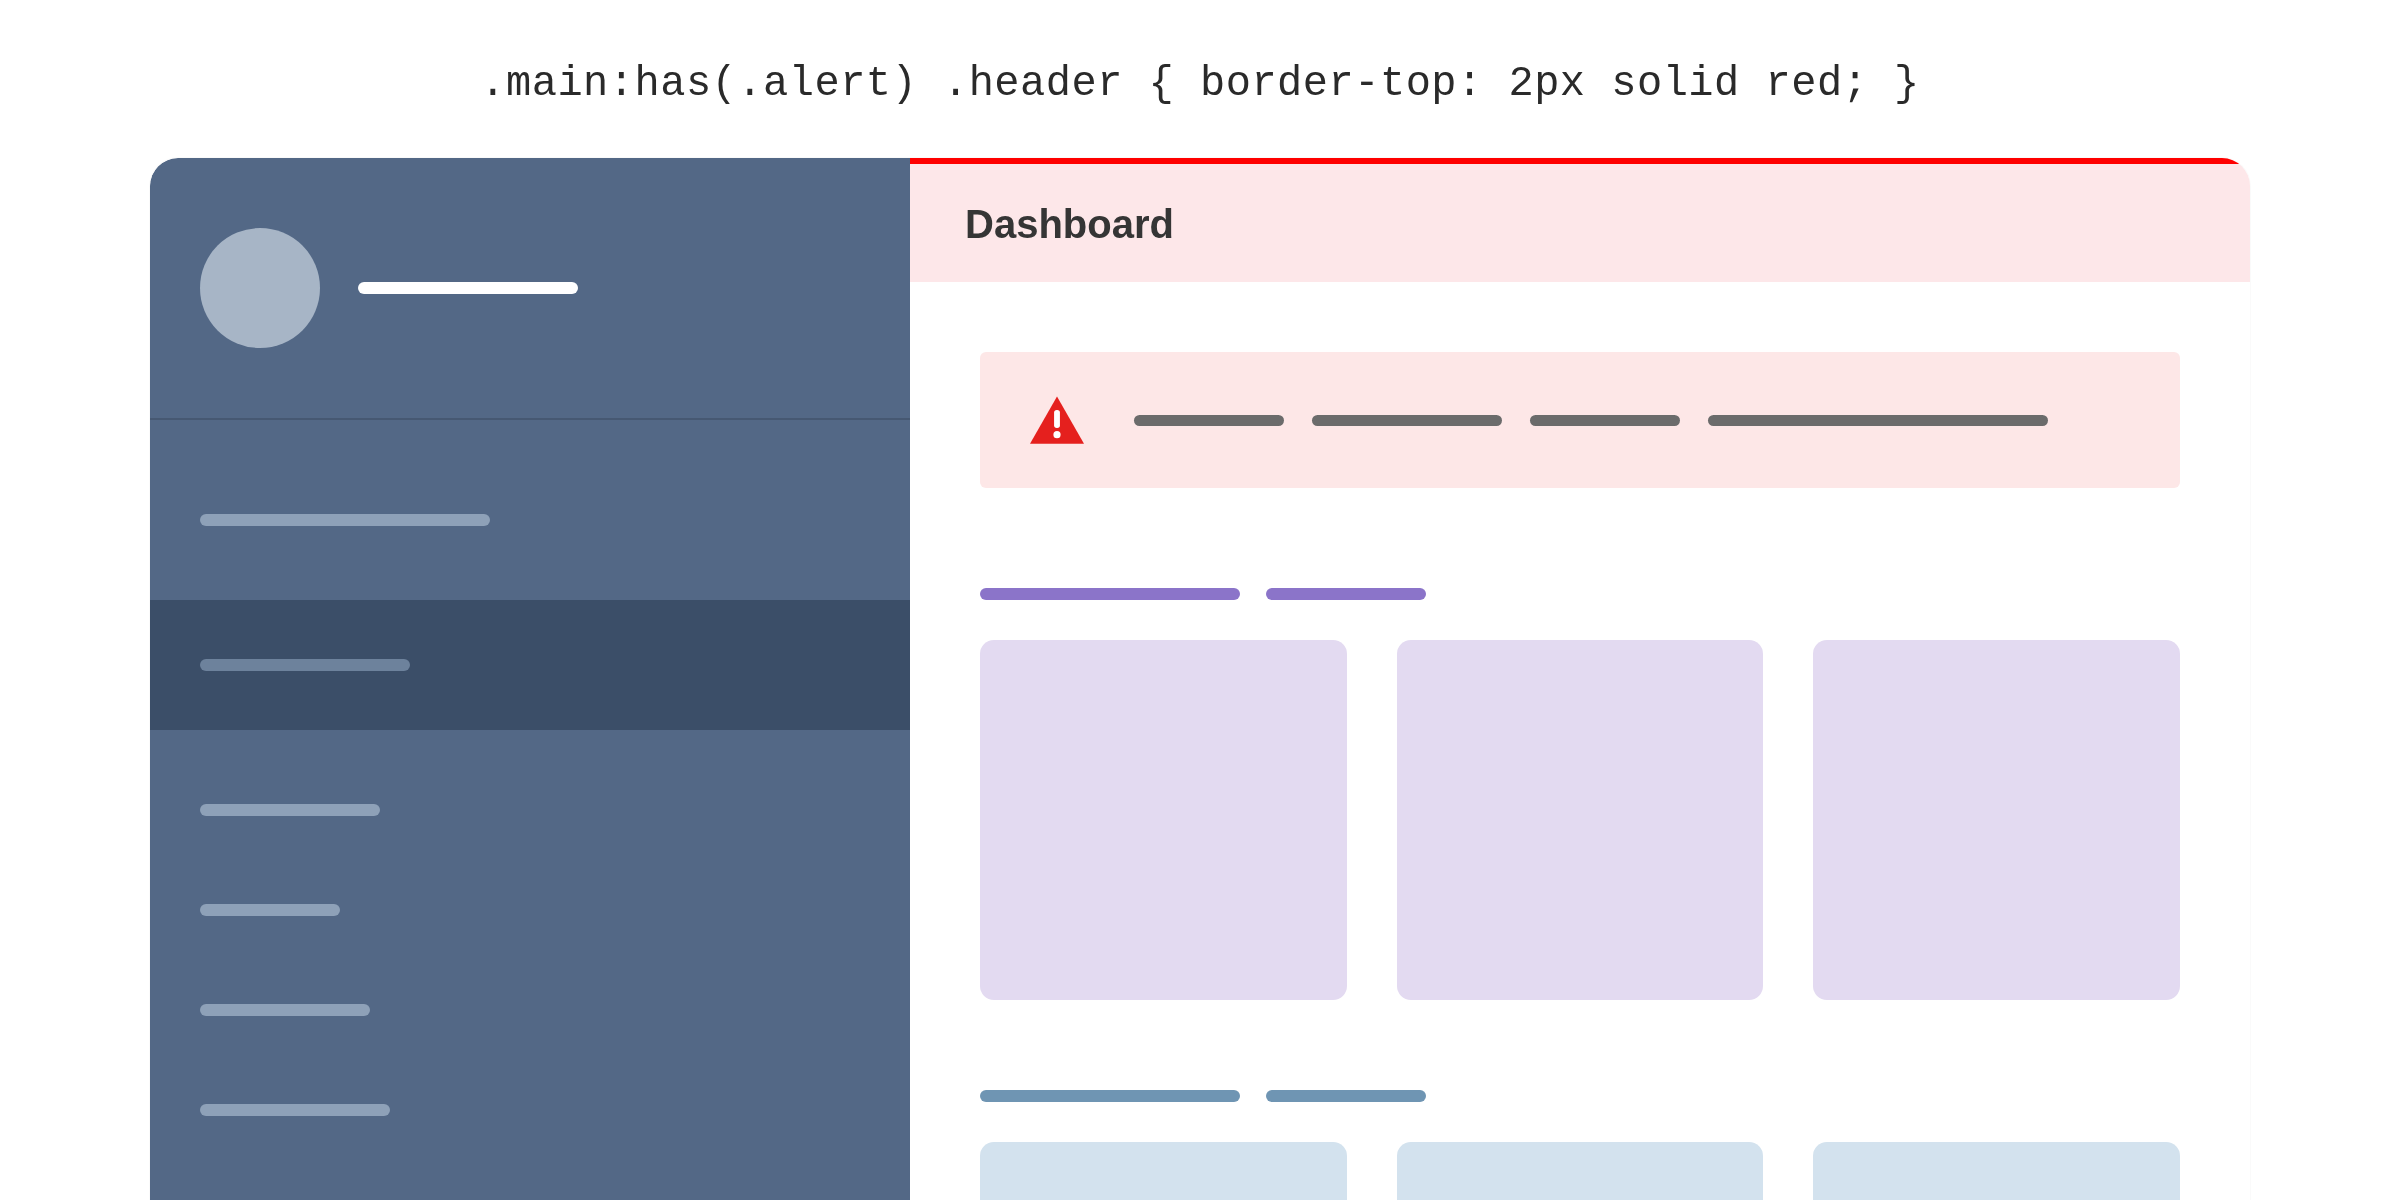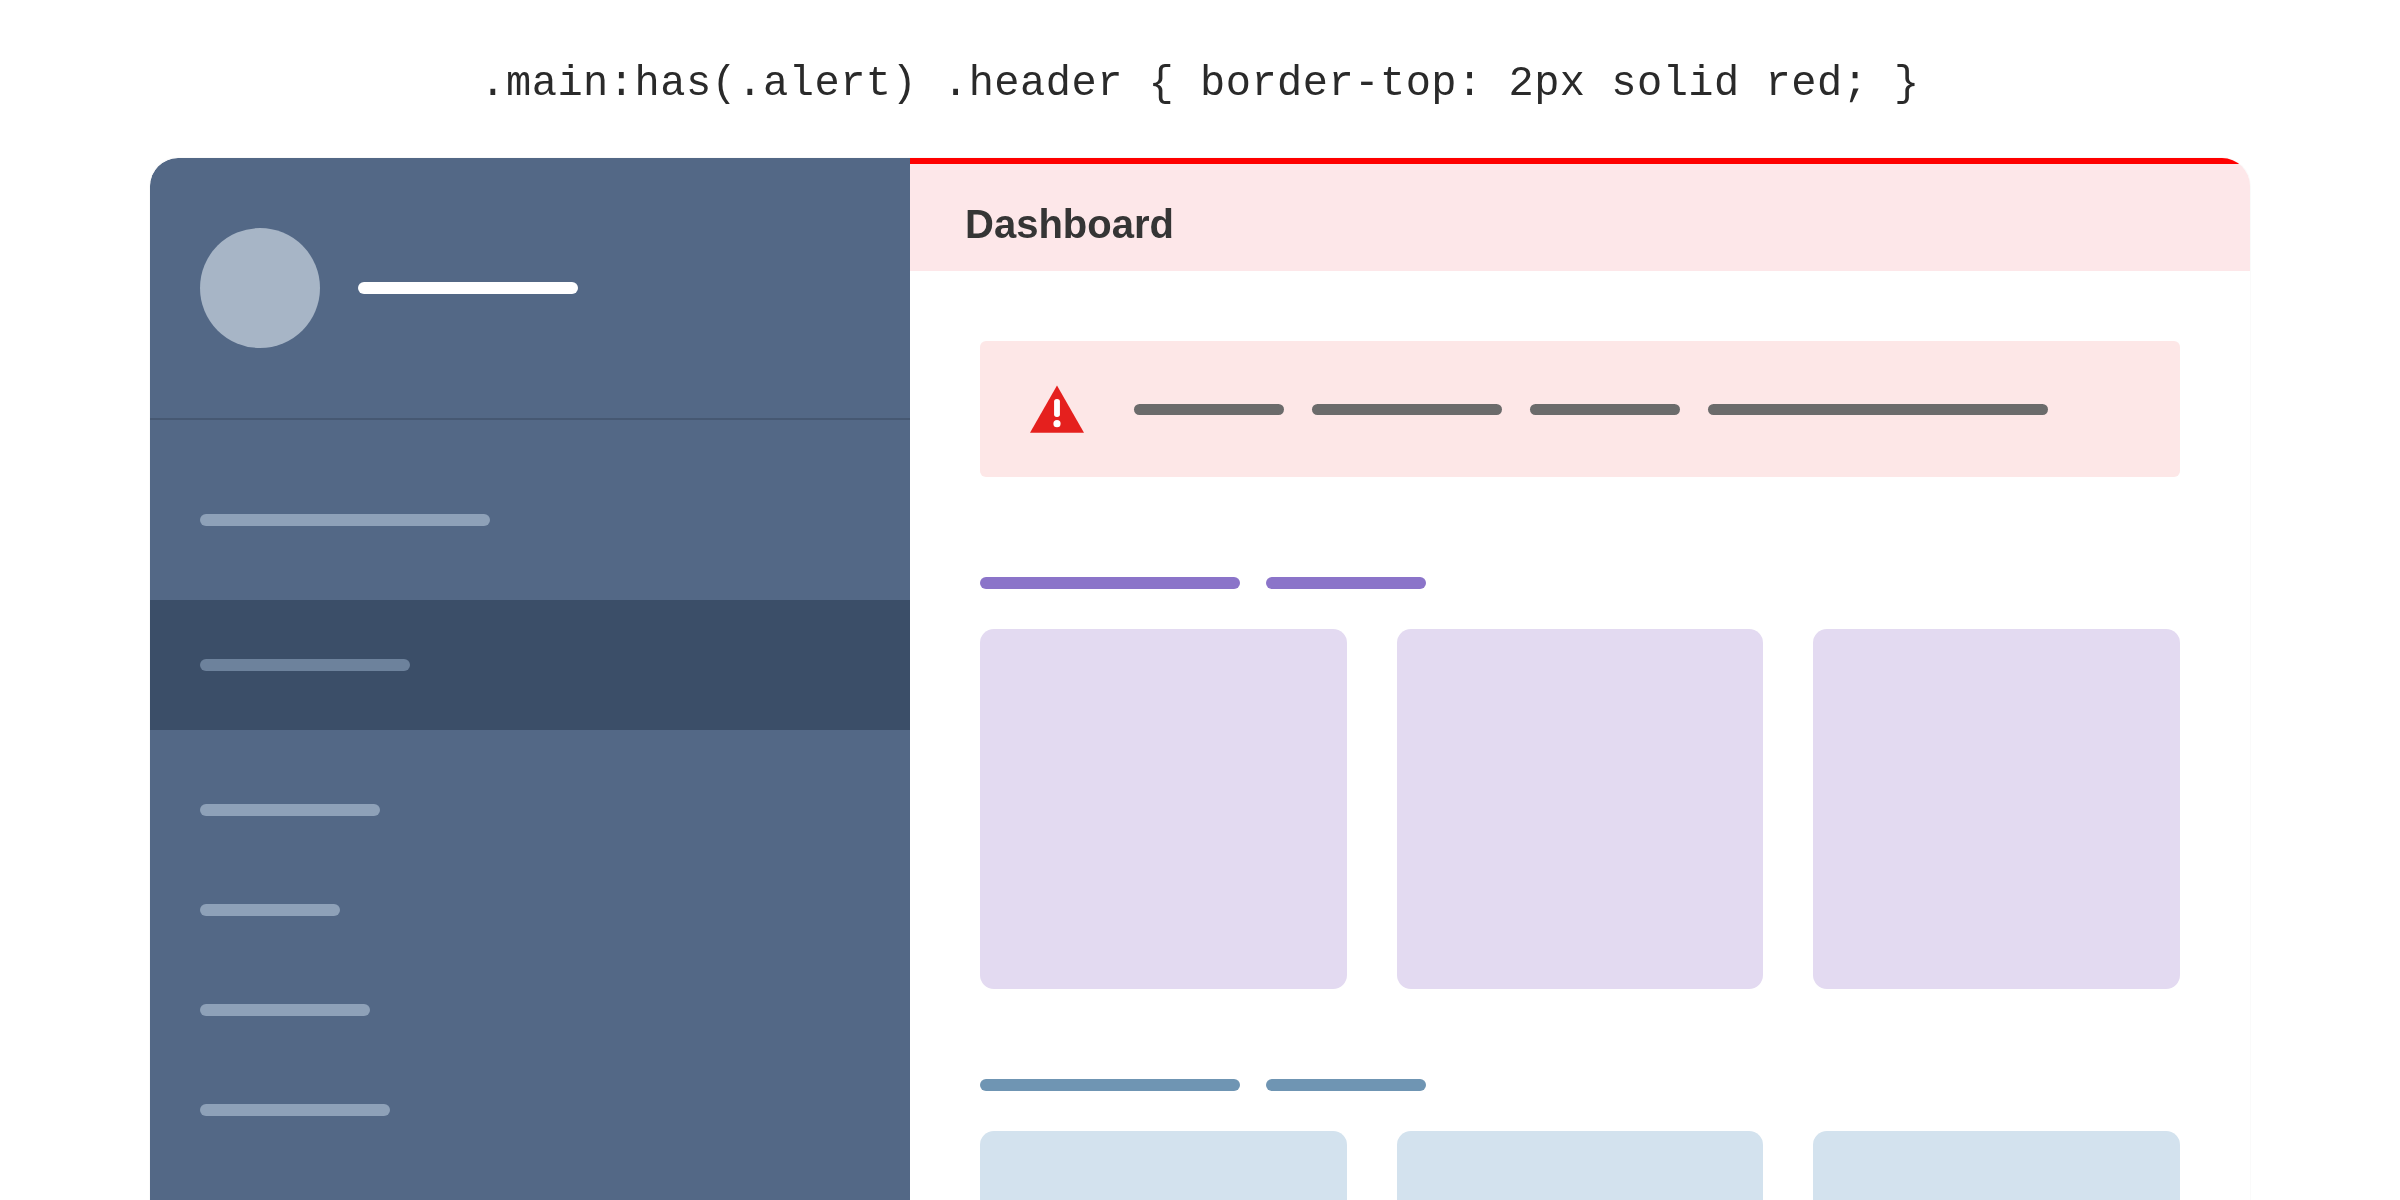--- a/index.html
+++ b/index.html
@@ -87,21 +87,21 @@
     .nav-item:nth-child(6) .nav-line { width: 190px; }
 
     .main {
       flex: 1;
       background: #ffffff;
       display: flex;
       flex-direction: column;
     }
     .header {
       background: #fde7e9;
-      padding: 38px 55px 24px;
+      padding: 38px 55px 35px;
       border-top: 6px solid #ff0000;
     }
     .header-title {
       font-size: 40px;
       font-weight: 700;
       color: #353535;
     }
     .content {
       padding: 70px 70px 0 70px;
       flex: 1;

